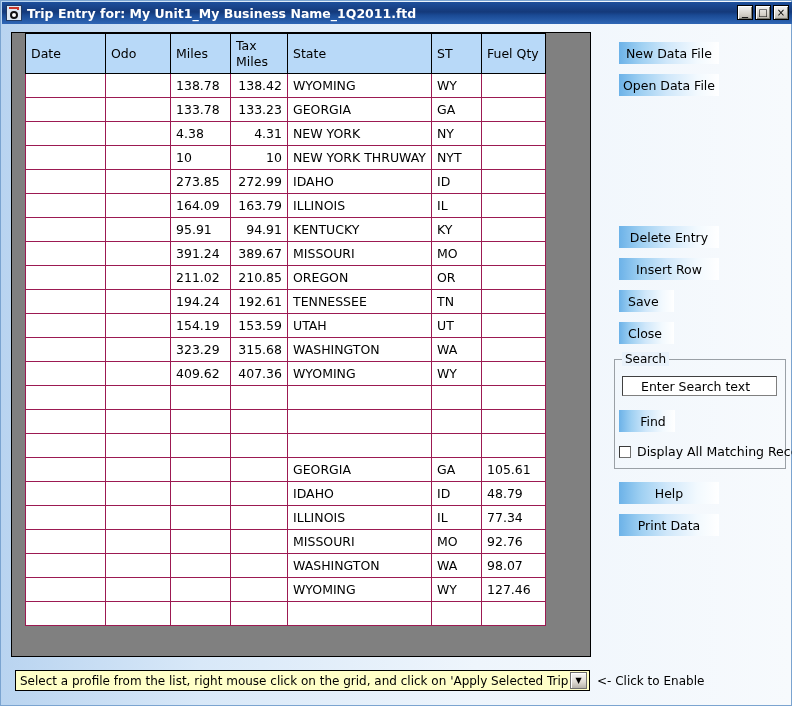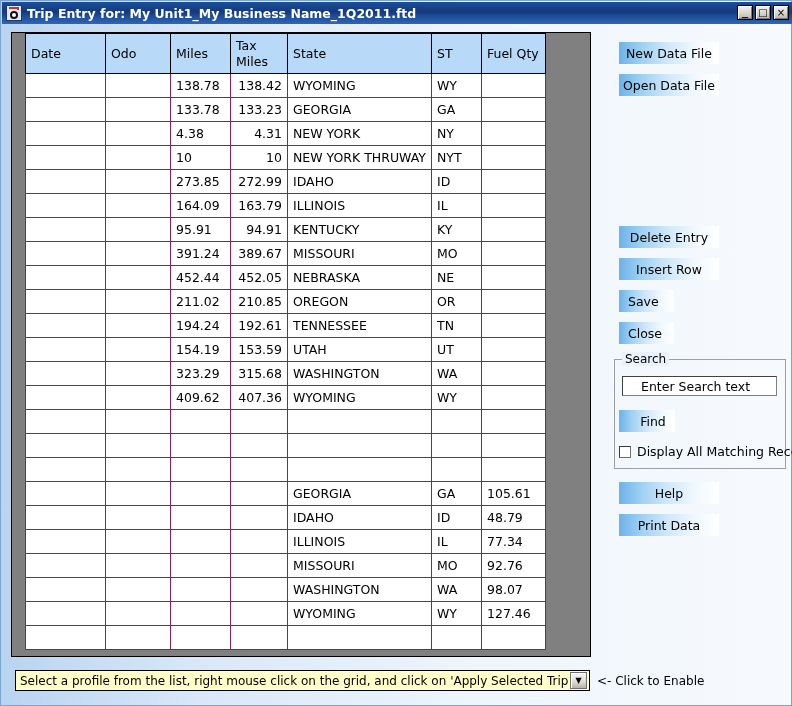--- a/index.html
+++ b/index.html
@@ -284,29 +284,20 @@
             <td class="c-odo"></td>
             <td class="c-miles num">391.24</td>
             <td class="c-tax tax">389.67</td>
             <td class="c-state">MISSOURI</td>
             <td class="c-st">MO</td>
             <td class="c-fuel num"></td>
           </tr>
           <tr>
             <td class="c-date"></td>
             <td class="c-odo"></td>
-            <td class="c-miles num">452.44</td>
-            <td class="c-tax tax">452.05</td>
-            <td class="c-state">NEBRASKA</td>
-            <td class="c-st">NE</td>
-            <td class="c-fuel num"></td>
-          </tr>
-          <tr>
-            <td class="c-date"></td>
-            <td class="c-odo"></td>
             <td class="c-miles num">211.02</td>
             <td class="c-tax tax">210.85</td>
             <td class="c-state">OREGON</td>
             <td class="c-st">OR</td>
             <td class="c-fuel num"></td>
           </tr>
           <tr>
             <td class="c-date"></td>
             <td class="c-odo"></td>
             <td class="c-miles num">194.24</td>

